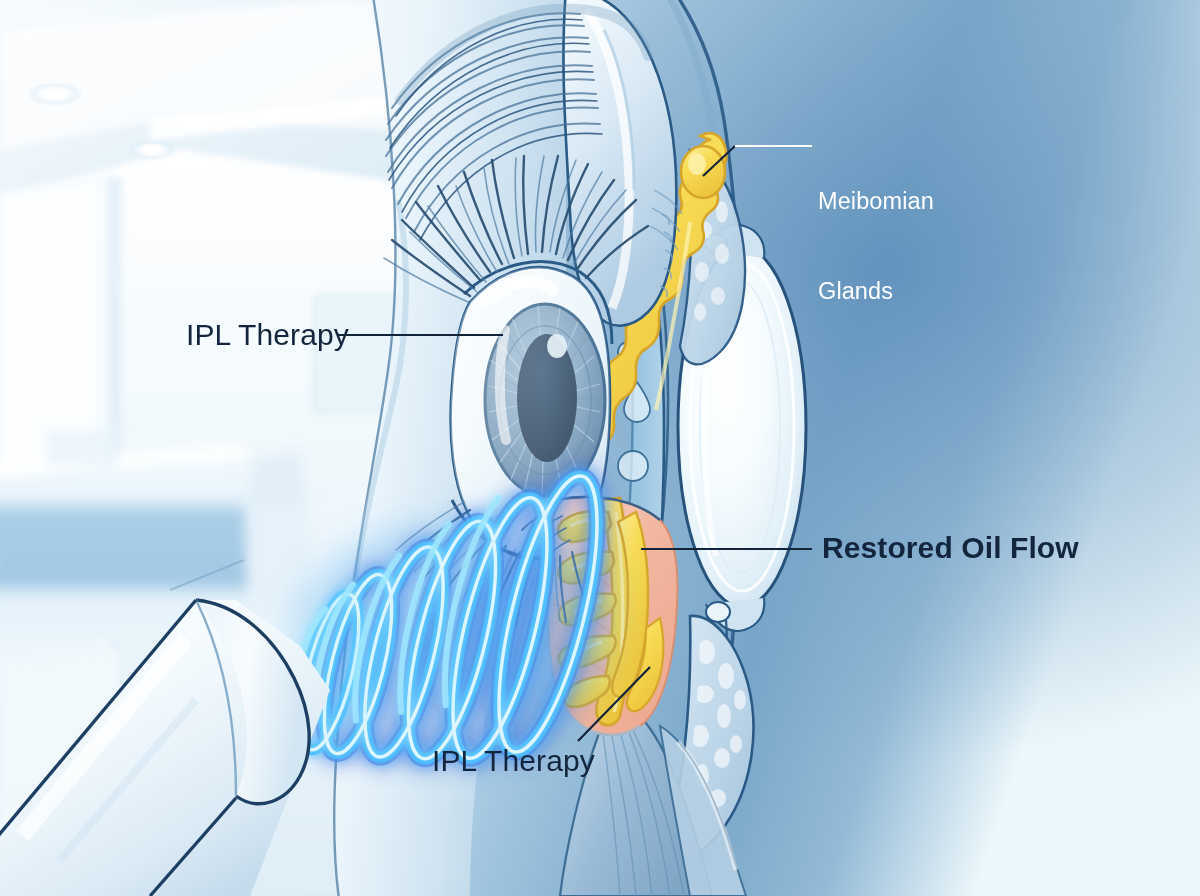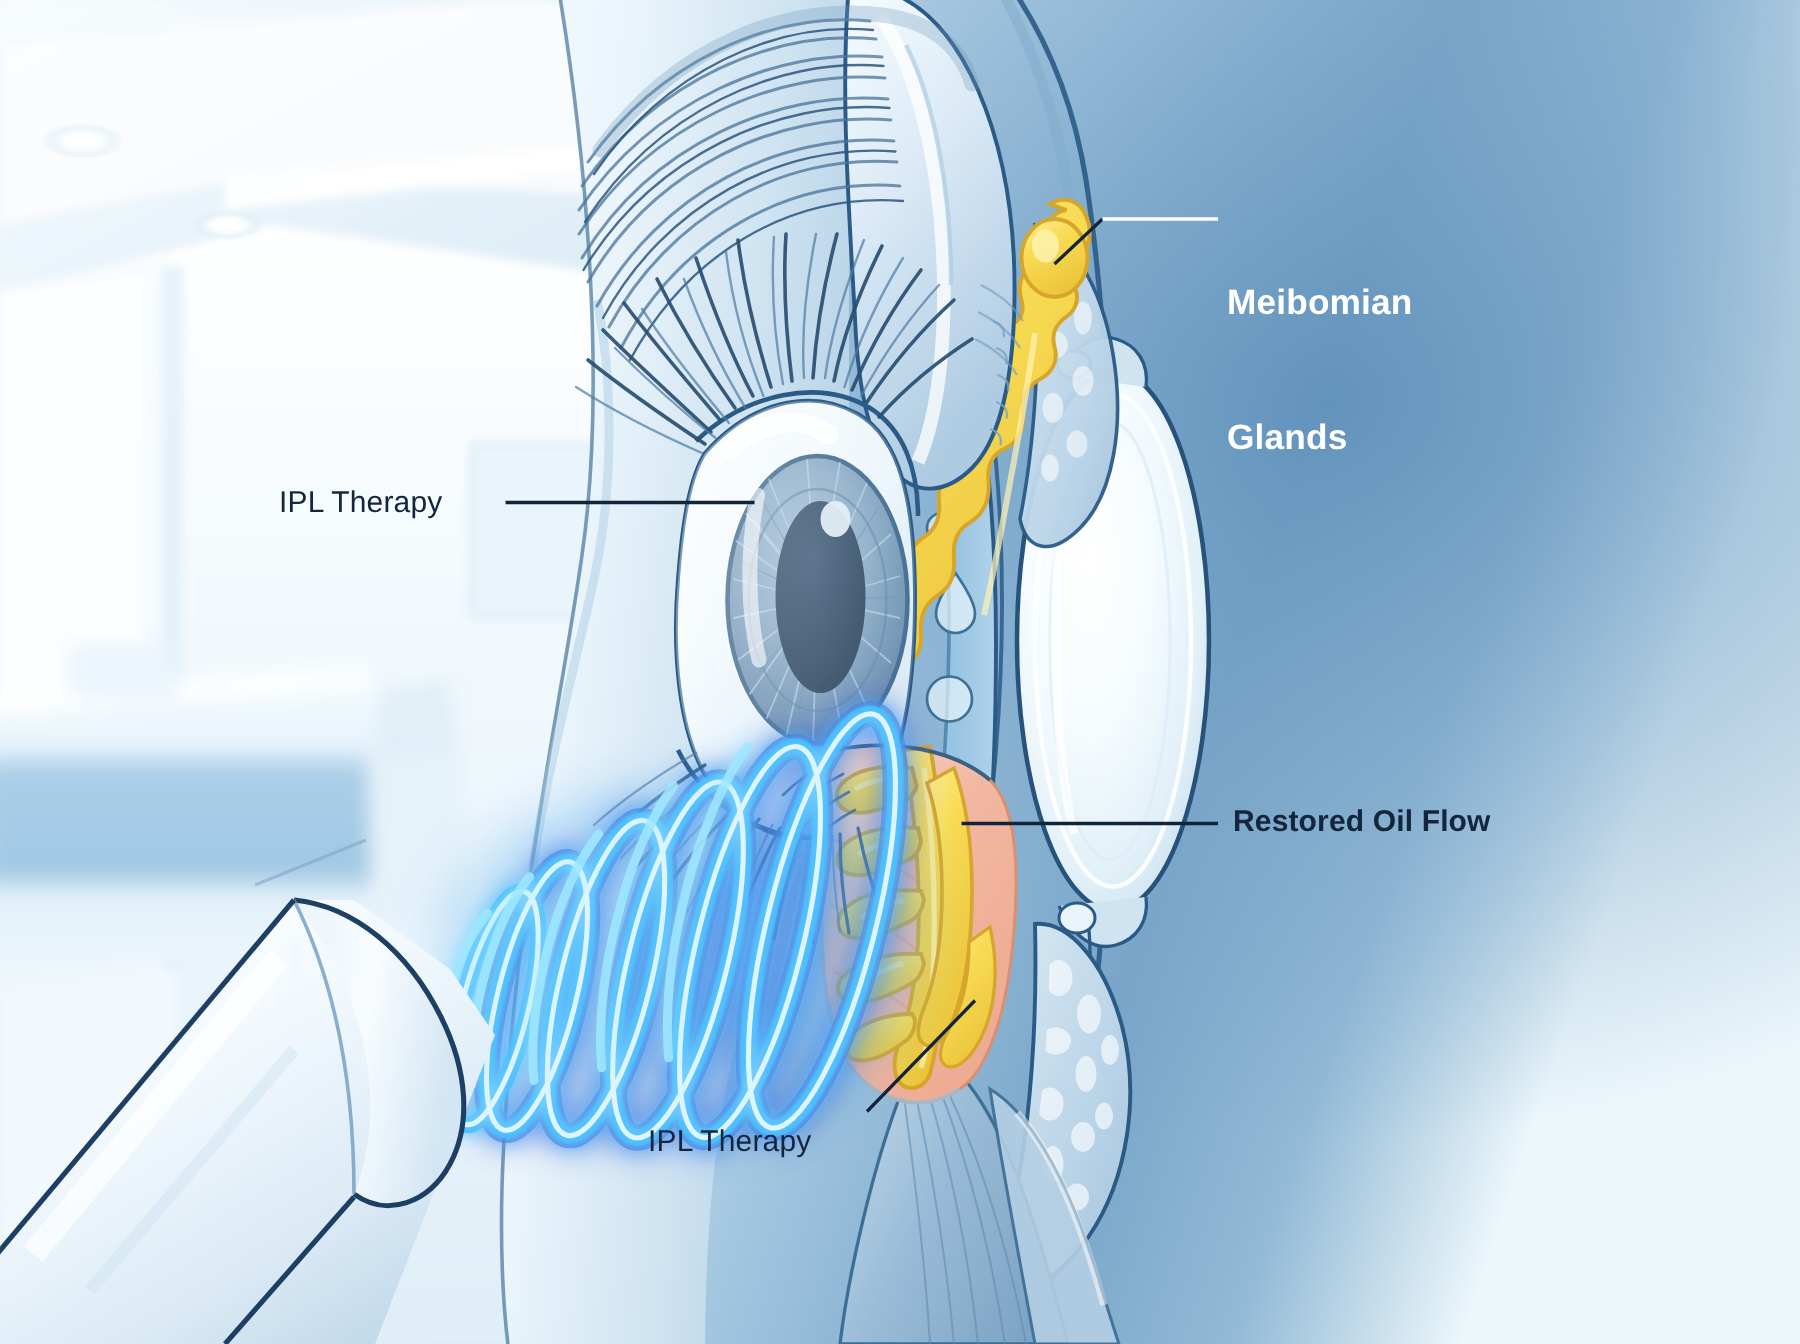--- a/index.html
+++ b/index.html
@@ -8,28 +8,28 @@
   #stage{
     position:relative;
     width:1200px;height:896px;
     overflow:hidden;
     background:#eef6fb;
   }
   #stage svg.layer{position:absolute;left:0;top:0;width:1200px;height:896px;display:block;}
   .lbl{
     position:absolute;
     font-family:"Liberation Sans","DejaVu Sans",sans-serif;
-    font-size:20px;
+    font-size:30px;
     line-height:30px;
     letter-spacing:.1px;
     white-space:pre;
     pointer-events:none;
   }
   .lbl.dark{color:#13263d;}
-  .lbl.light{color:#ffffff;font-weight:bold;}
+  .lbl.light{color:#ffffff;}
   #lbl-meibomian{left:818px;top:126px;font-size:23.5px;}
   #lbl-ipl-top{left:186px;top:320px;}
   #lbl-oilflow{left:822px;top:533px;font-weight:bold;}
   #lbl-ipl-bottom{left:432px;top:746px;}
 </style>
 </head>
 <body>
 
 <div id="stage">
 

